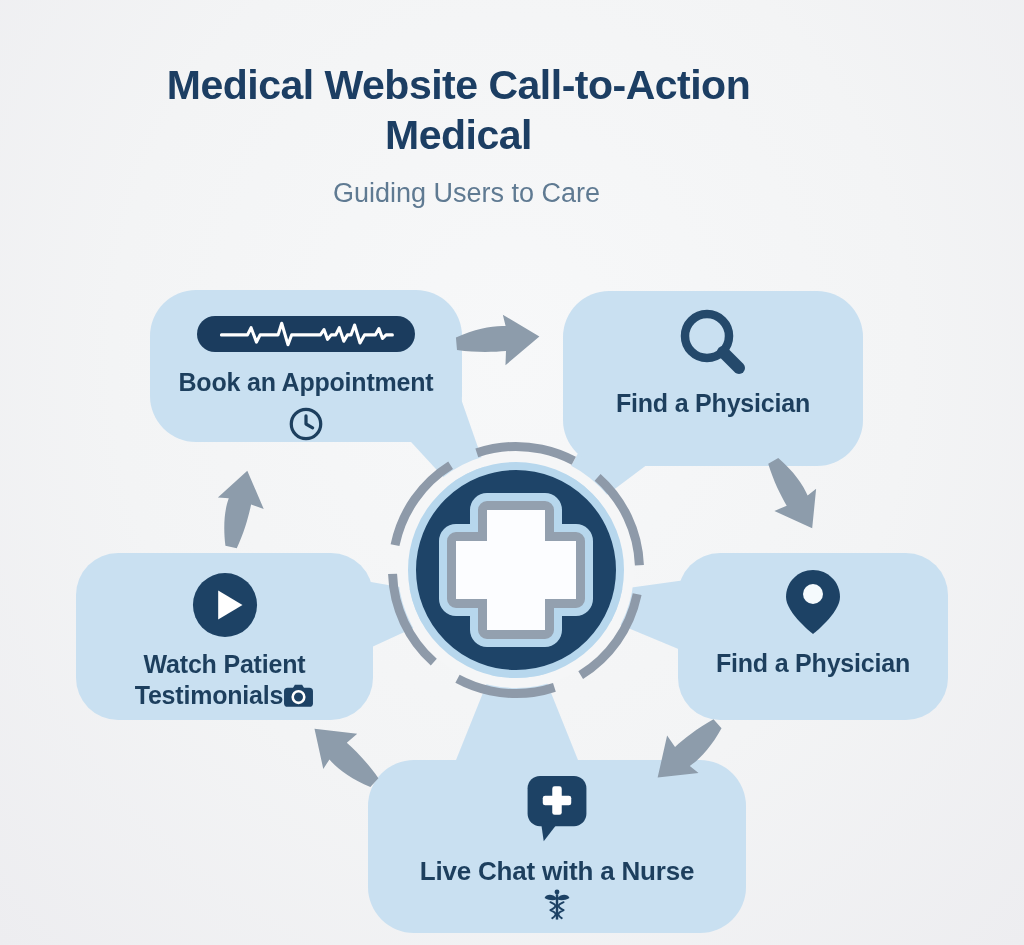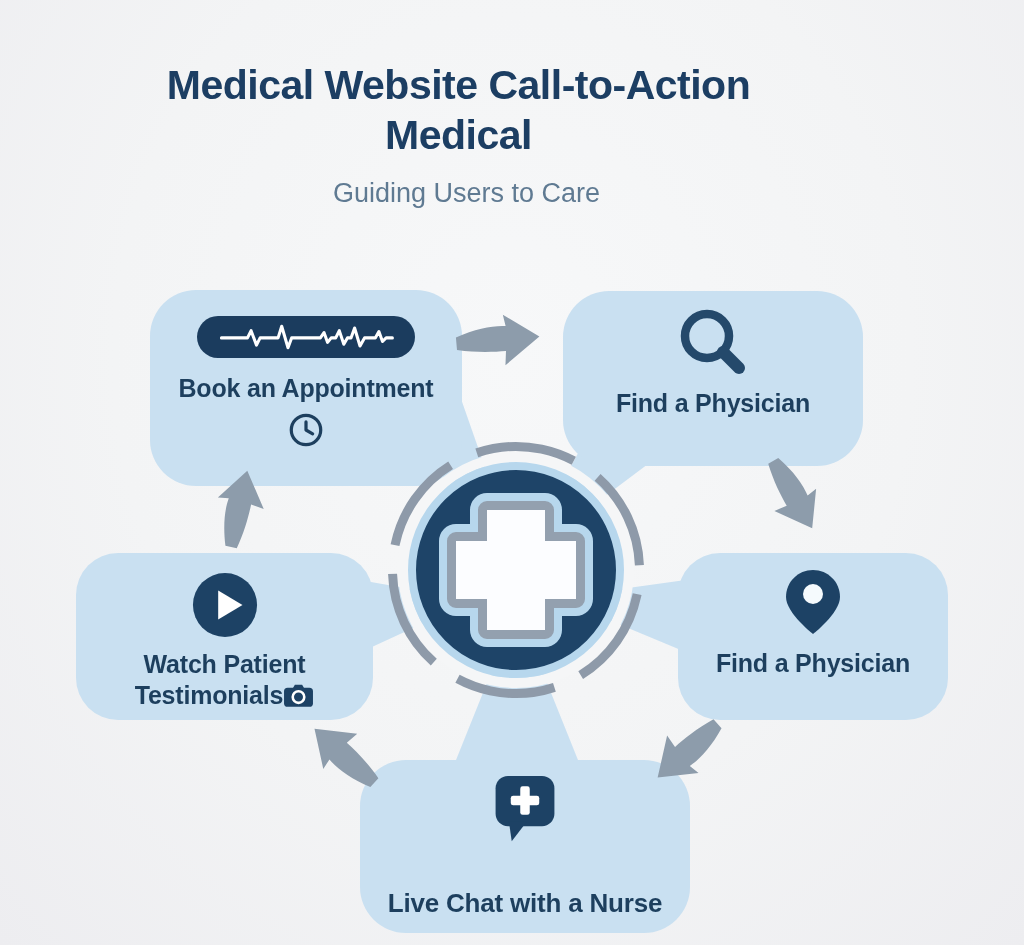--- a/index.html
+++ b/index.html
@@ -13,24 +13,24 @@
   .title { font-size:41px; font-weight:700; color:#1c3e63; line-height:50px; letter-spacing:-0.5px; }
   .subtitle { margin-top:18px; font-size:27px; font-weight:500; color:#5f7a92;padding-left:16px; }
   
   .layer { position:absolute; left:0; top:0; }
   
   .node {
     position:absolute; background:#c9e0f1; color:#1d3f5e;
     display:flex; flex-direction:column; align-items:center; text-align:center;
     font-weight:700; letter-spacing:-0.2px;
   }
-  .node-book   { left:150px; top:290px; width:312px; height:196px; border-radius:46px; }
+  .node-book   { left:150px; top:290px; width:312px; height:152px; border-radius:46px; }
   .node-search { left:563px; top:291px; width:300px; height:175px; border-radius:46px; }
   .node-pin    { left:678px; top:553px; width:270px; height:167px; border-radius:42px; }
-  .node-chat   { left:360px; top:760px; width:330px; height:173px; border-radius:46px;gap:32px; }
+  .node-chat   { left:368px; top:760px; width:378px; height:173px; border-radius:46px; }
   .node-watch  { left:76px;  top:553px; width:297px; height:167px; border-radius:42px; }
   .label { font-size:25px; }
   .node-chat .label { font-size:26px; }
   .label-row { display:flex; align-items:center; gap:0; }
   .ekg-pill {
     margin-top:26px; width:218px; height:42px; border-radius:21px; background:#1b3c5e;
     display:flex; align-items:center; justify-content:center;
   }
   .node-book .label { margin-top:16px; }
   .clock-wrap { margin-top:8px; }

